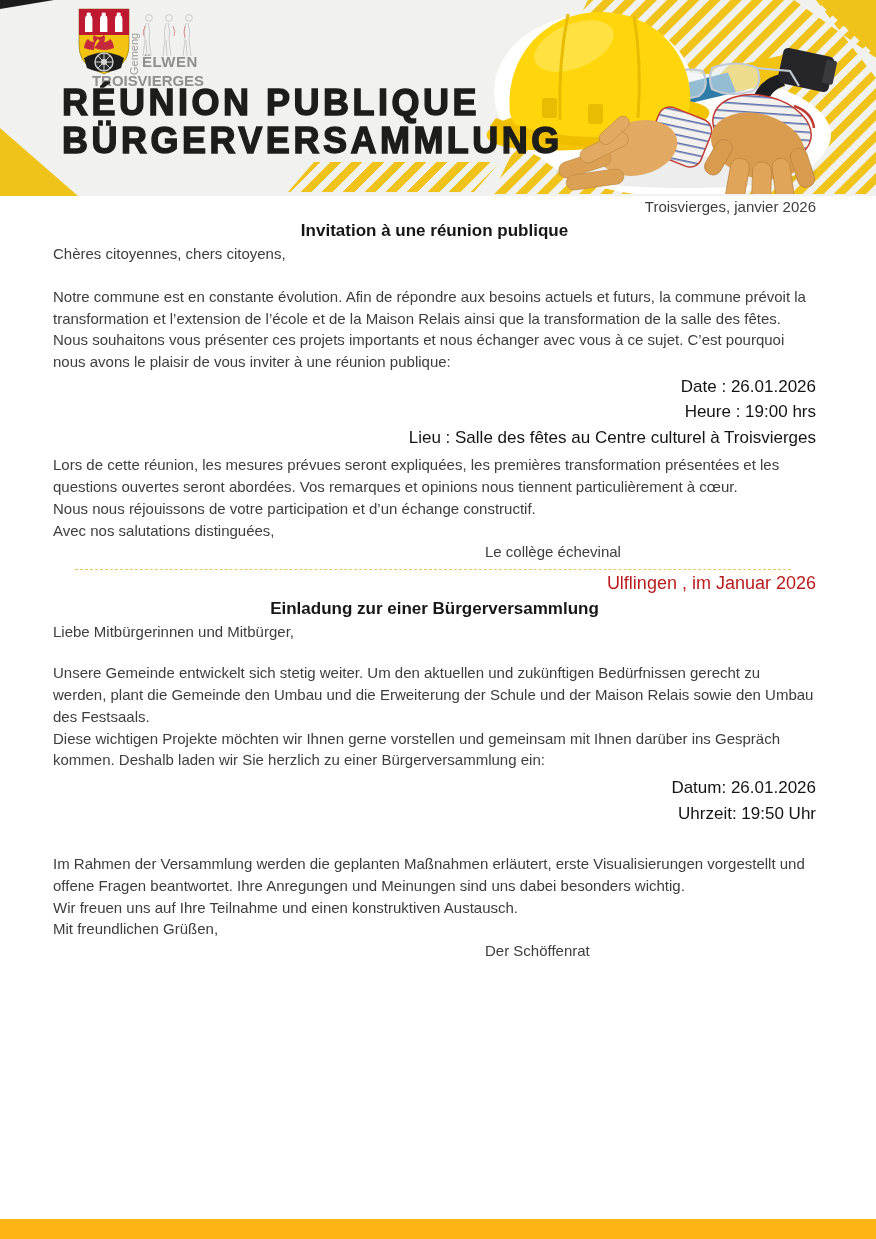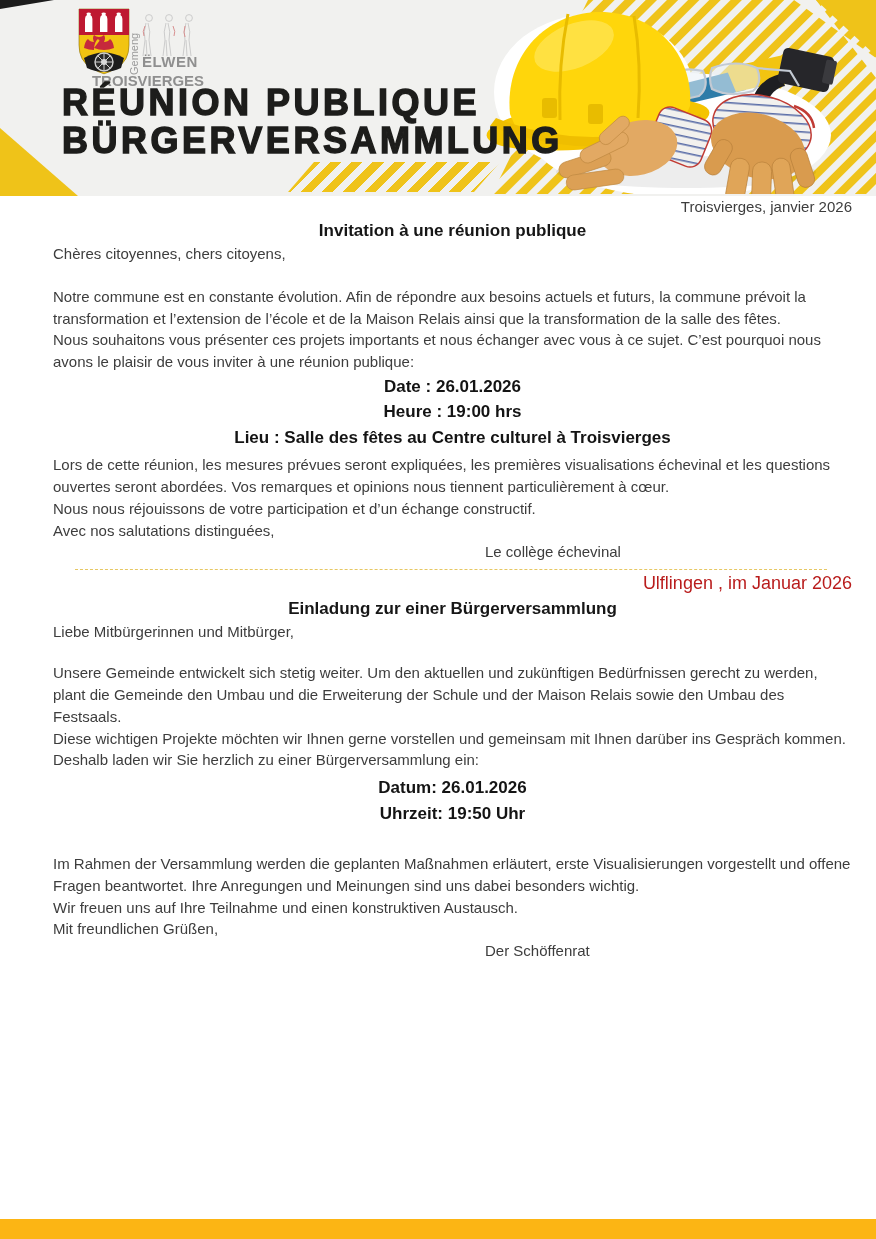--- a/index.html
+++ b/index.html
@@ -14,27 +14,27 @@
   .corner-triangle{position:absolute;left:0;top:128px;width:78px;height:68px;background:#EFC319;
     clip-path:polygon(0 0,100% 100%,0 100%);}
   .stripe-band{position:absolute;left:288px;top:162px;width:212px;height:30px;
     background:repeating-linear-gradient(135deg,#EFC319 0 8px,transparent 8px 15px);
     clip-path:polygon(26px 0,212px 0,186px 100%,0 100%);}
   .crest{position:absolute;left:72px;top:6px;}
   .banner-title{position:absolute;left:62px;top:84px;color:#1D1D1B;font-weight:bold;
     font-size:36px;line-height:38px;letter-spacing:3.5px;-webkit-text-stroke:1.4px #1D1D1B;white-space:nowrap;}
   .photo{position:absolute;right:0;top:0;}
   
-  .doc{position:relative;padding:0 24px 0 53px;color:#3D3D3D;font-size:15px;line-height:21.8px;}
+  .doc{position:relative;padding:0 60px 0 53px;color:#3D3D3D;font-size:15px;line-height:21.8px;}
   .doc p{margin:0;}
   .dateline-fr{margin-top:9px;text-align:right;font-size:15px;line-height:22px;}
   .heading{margin-top:22px;text-align:center;font-size:17px;line-height:25px;font-weight:bold;color:#161616;}
   .salutation-fr{margin-top:26px;}
   .block-fr-1{margin-top:21px;}
-  .keylines{margin-top:1px;text-align:center;font-weight:bold;color:#141414;font-size:17px;line-height:25.4px;}
+  .keylines{margin-top:1px;text-align:right;font-weight:normal;color:#141414;font-size:17px;line-height:25.4px;}
   .block-fr-2{margin-top:4px;}
   .sig{margin-top:20px;padding-left:432px;line-height:22px;}
   .rule{margin:6px 25px 0 22px;border:0;border-top:1px dashed #E2BE48;height:0;opacity:.85;}
   .dateline-de{margin-top:14px;text-align:right;font-size:18px;line-height:26px;color:#b91c1c;}
   .heading-de{margin-top:26px;}
   .salutation-de{margin-top:25px;}
   .block-de-1{margin-top:19px;}
   .keylines-de{margin-top:4px;}
   .block-de-2{margin-top:27px;}
   .sig-de{margin-top:1px;}
@@ -183,21 +183,21 @@
     <div class="block-fr-1">
       <p>Notre commune est en constante évolution. Afin de répondre aux besoins actuels et futurs, la commune prévoit la transformation et l’extension de l’école et de la Maison Relais ainsi que la transformation de la salle des fêtes.</p>
       <p>Nous souhaitons vous présenter ces projets importants et nous échanger avec vous à ce sujet. C’est pourquoi nous avons le plaisir de vous inviter à une réunion publique:</p>
     </div>
     <div class="keylines">
       <p>Date : 26.01.2026</p>
       <p>Heure : 19:00 hrs</p>
       <p>Lieu : Salle des fêtes au Centre culturel à Troisvierges</p>
     </div>
     <div class="block-fr-2">
-      <p>Lors de cette réunion, les mesures prévues seront expliquées, les premières visualisations échevinal et les questions ouvertes seront abordées. Vos remarques et opinions nous tiennent particulièrement à cœur.</p>
+      <p>Lors de cette réunion, les mesures prévues seront expliquées, les premières transformation présentées et les questions ouvertes seront abordées. Vos remarques et opinions nous tiennent particulièrement à cœur.</p>
       <p>Nous nous réjouissons de votre participation et d’un échange constructif.</p>
       <p>Avec nos salutations distinguées,</p>
     </div>
     <p class="sig">Le collège échevinal</p>
 
     <hr class="rule">
 
     <p class="dateline-de">Ulflingen , im Januar 2026</p>
     <p class="heading heading-de">Einladung zur einer Bürgerversammlung</p>
     <p class="salutation-fr salutation-de">Liebe Mitbürgerinnen und Mitbürger,</p>

